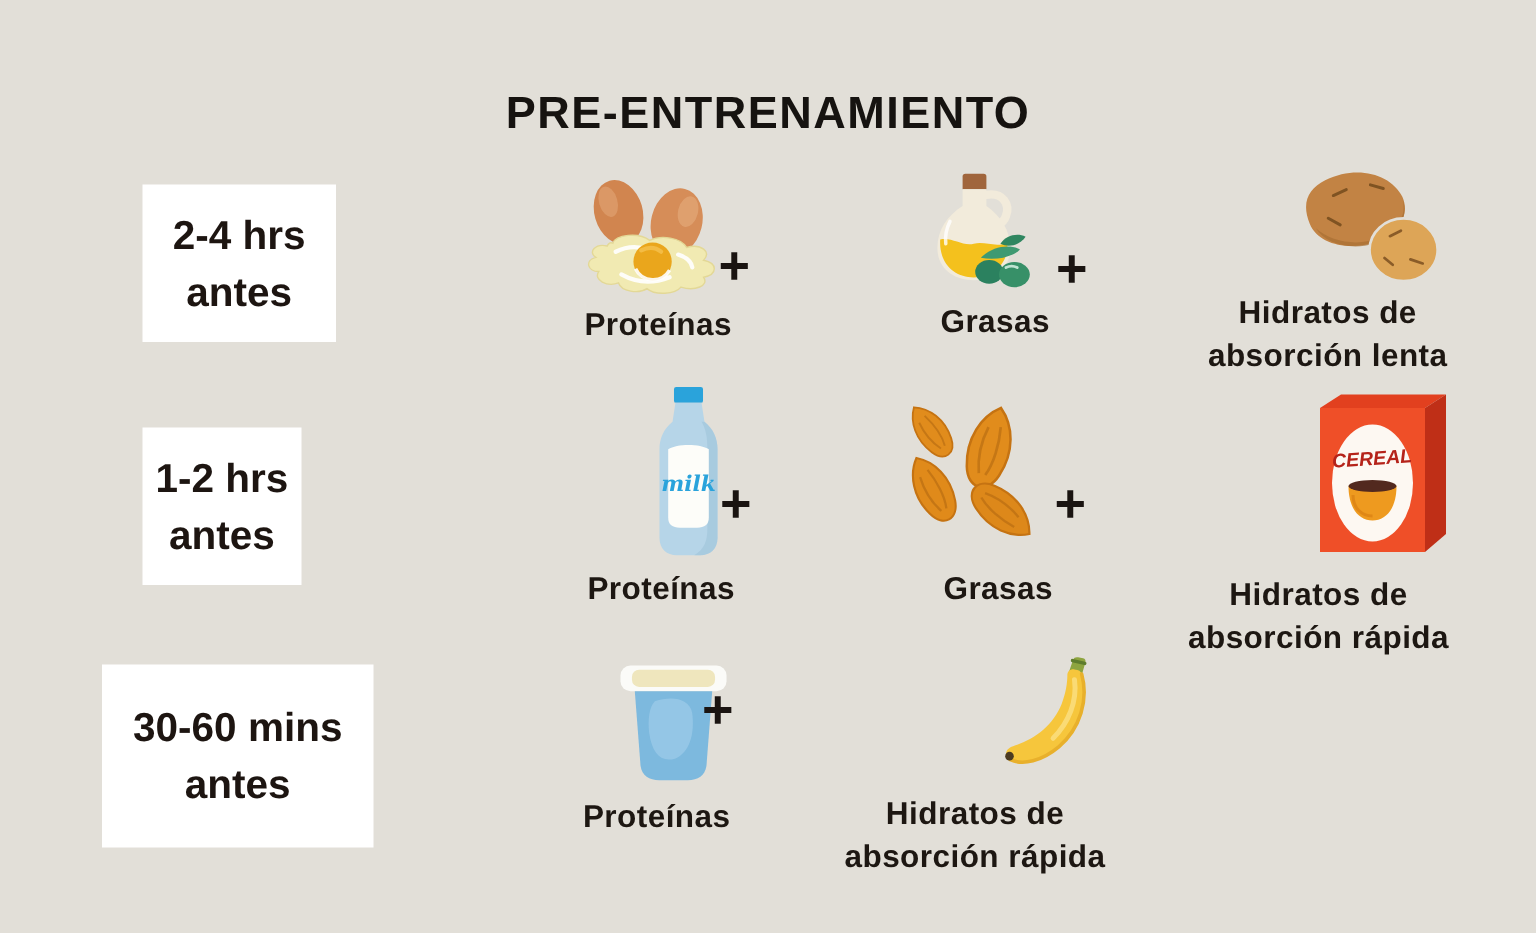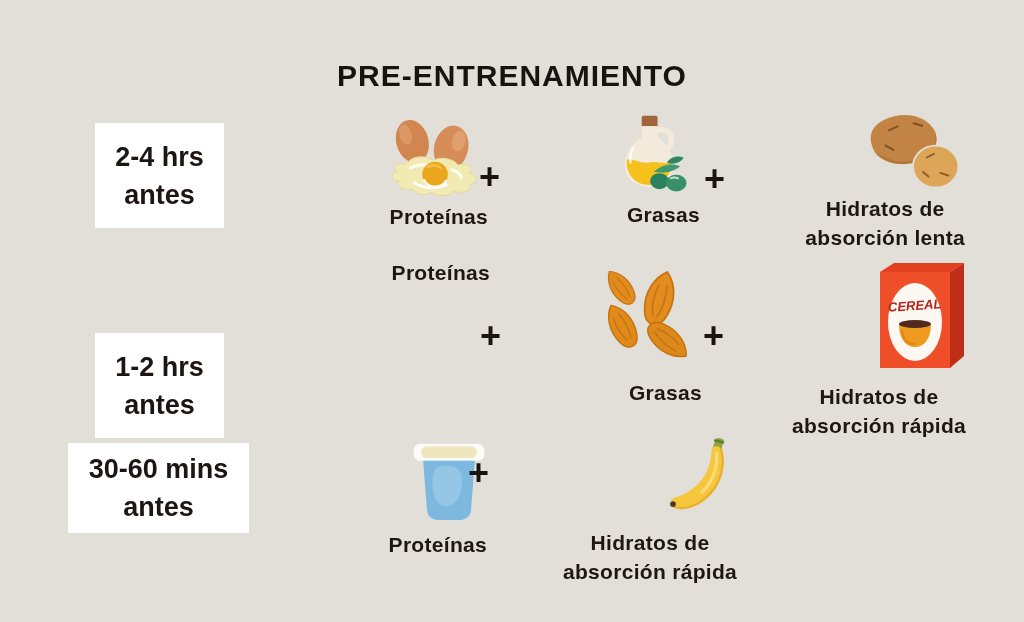--- a/index.html
+++ b/index.html
@@ -9,22 +9,22 @@
   }
   .title{
     position:absolute;top:47px;left:0;width:100%;text-align:center;
     font-size:30px;font-weight:800;letter-spacing:1px;color:#161310;margin-top:12px;
   }
   .time-box{
     position:absolute;background:#ffffff;display:flex;align-items:center;justify-content:center;
     text-align:center;font-size:27px;font-weight:700;line-height:38px;color:#1d1511;white-space:pre-line;
   }
   #tb1{left:95px;top:123px;width:129px;height:105px;}
-  #tb2{left:95px;top:285px;width:129px;height:105px;margin-top:48px;}
-  #tb3{left:68px;top:443px;width:181px;height:90px;}
+  #tb2{left:95px;top:285px;width:106px;height:105px;}
+  #tb3{left:68px;top:443px;width:181px;height:122px;}
   .item{position:absolute;display:flex;flex-direction:column;align-items:flex-end;}
   .iconbox{display:flex;align-items:center;justify-content:center;}
   .label{
     font-size:21px;font-weight:600;color:#1d1712;text-align:center;
     line-height:29px;white-space:pre-line;letter-spacing:.3px;
   }
   .plus{position:absolute;font-size:36px;font-weight:700;line-height:44px;color:#1a1411;}
   #it-eggs{left:288px;top:110px;width:200px;} #it-eggs .iconbox{height:92px;}
   #it-oil{left:500px;top:112px;width:200px;}  #it-oil .iconbox{height:88px;}
   #it-pot{left:725px;top:110px;width:240px;}  #it-pot .iconbox{height:84px;}
@@ -106,20 +106,29 @@
         </g>
         <ellipse cx="80" cy="60" rx="25" ry="23" fill="#dda557" stroke="#e2dfd8" stroke-width="2"></ellipse>
         <path d="M70,50 l8,-4 M85,67 l9,3 M66,66 l6,5" stroke="#8a5c28" stroke-width="2" stroke-linecap="round"></path>
       </svg>
     </div>
     <div class="label">Hidratos de
 absorción lenta</div>
   </div>
 
   <div class="item" id="it-milk">
+    <div class="iconbox">
+      <svg width="62" height="118" viewBox="0 0 64 122">
+        <rect x="22" y="2" width="20" height="11" rx="1.5" fill="#2aa3db"></rect>
+        <path d="M23,13 L41,13 L43,26 C49,31 52,37 52,45 L52,106 C52,114 47,118 40,118 L24,118 C17,118 12,114 12,106 L12,45 C12,37 15,31 21,26 Z" fill="#b6d5e8"></path>
+        <path d="M43,26 C49,31 52,37 52,45 L52,106 C52,114 47,118 40,118 L36,118 C43,114 45,108 45,100 L45,44 C45,37 44,31 41,26 Z" fill="#a2c6dc" opacity="0.7"></path>
+        <path d="M18,45 C24,41 40,41 46,45 L46,92 C46,97 43,99 38,99 L26,99 C21,99 18,97 18,92 Z" fill="#fdfdf9"></path>
+        <text x="32" y="74" text-anchor="middle" font-size="15" font-style="italic" font-weight="bold" fill="#2aa3db" font-family="'DejaVu Serif', serif">milk</text>
+      </svg>
+    </div>
     <div class="label">Proteínas</div>
   </div>
 
   <div class="plus" id="p3">+</div>
 
   <div class="item" id="it-alm">
     <div class="iconbox">
       <svg width="106" height="100" viewBox="0 0 106 100">
         <g transform="translate(26,24) rotate(-36) scale(0.80)">
           <path d="M0,-27 C10,-19 15,-4 10,12 C6,25 -6,25 -10,12 C-15,-4 -10,-19 0,-27 Z" fill="#e18c1c" stroke="#c57312" stroke-width="1.5"></path>

